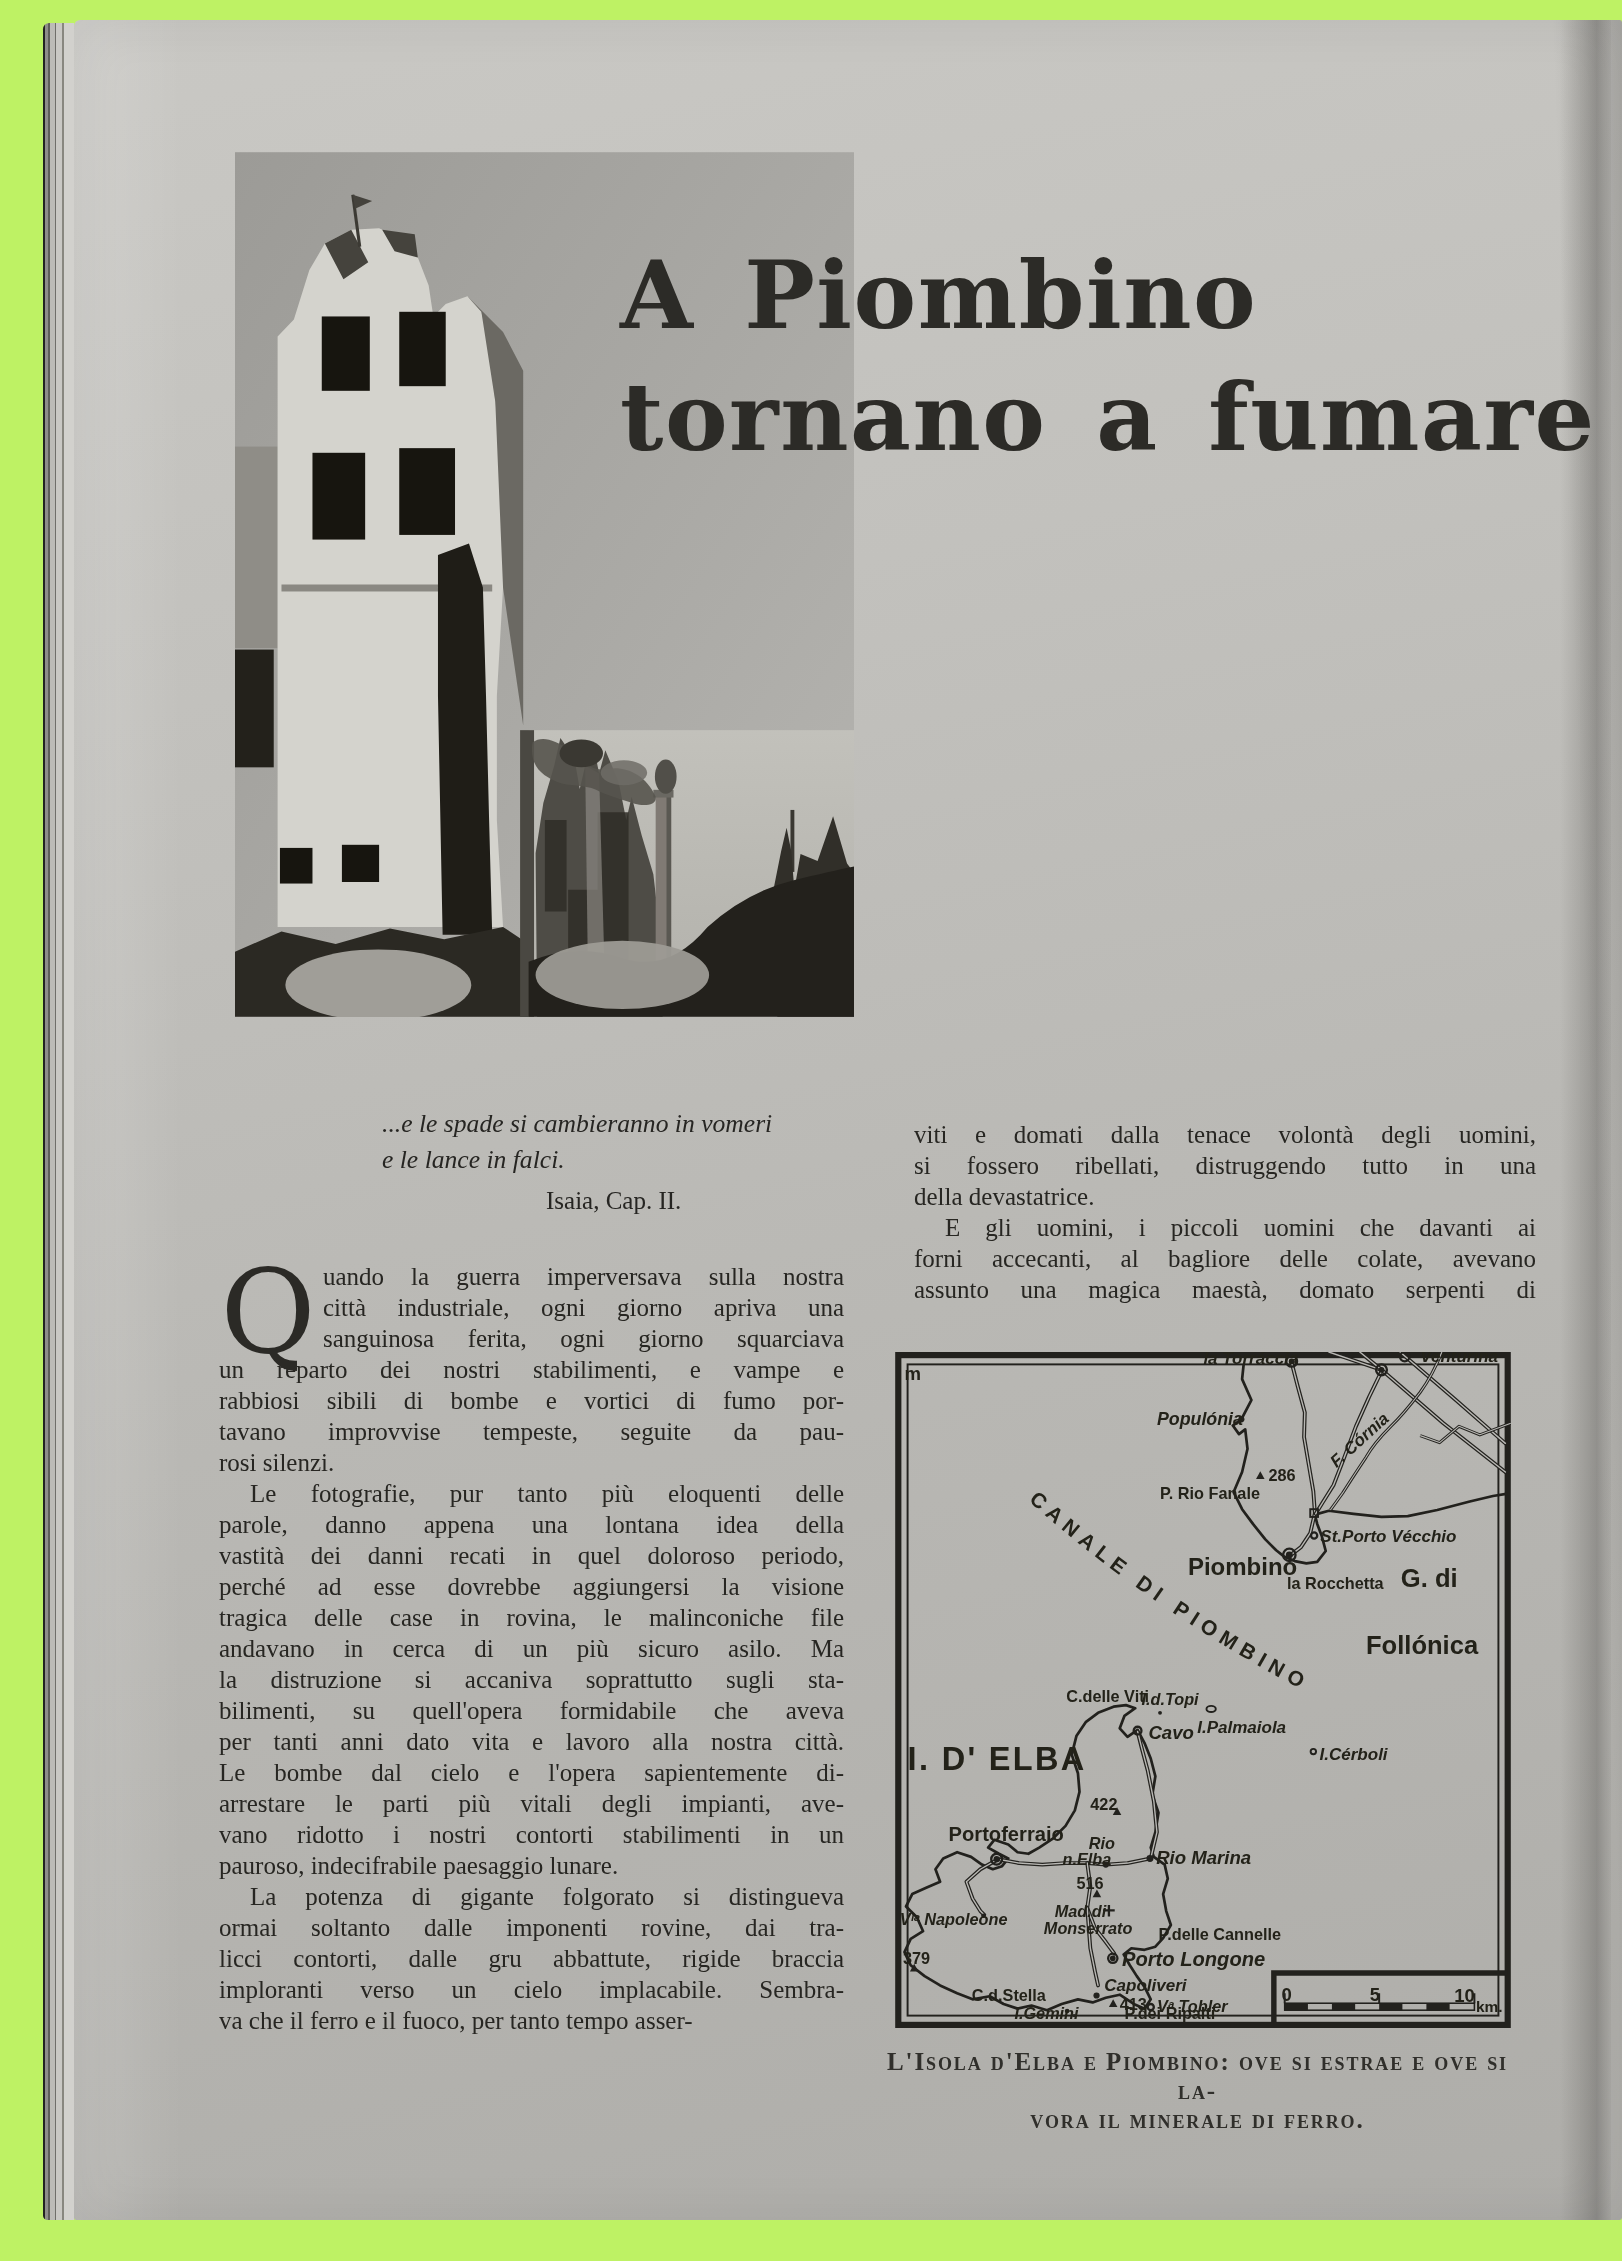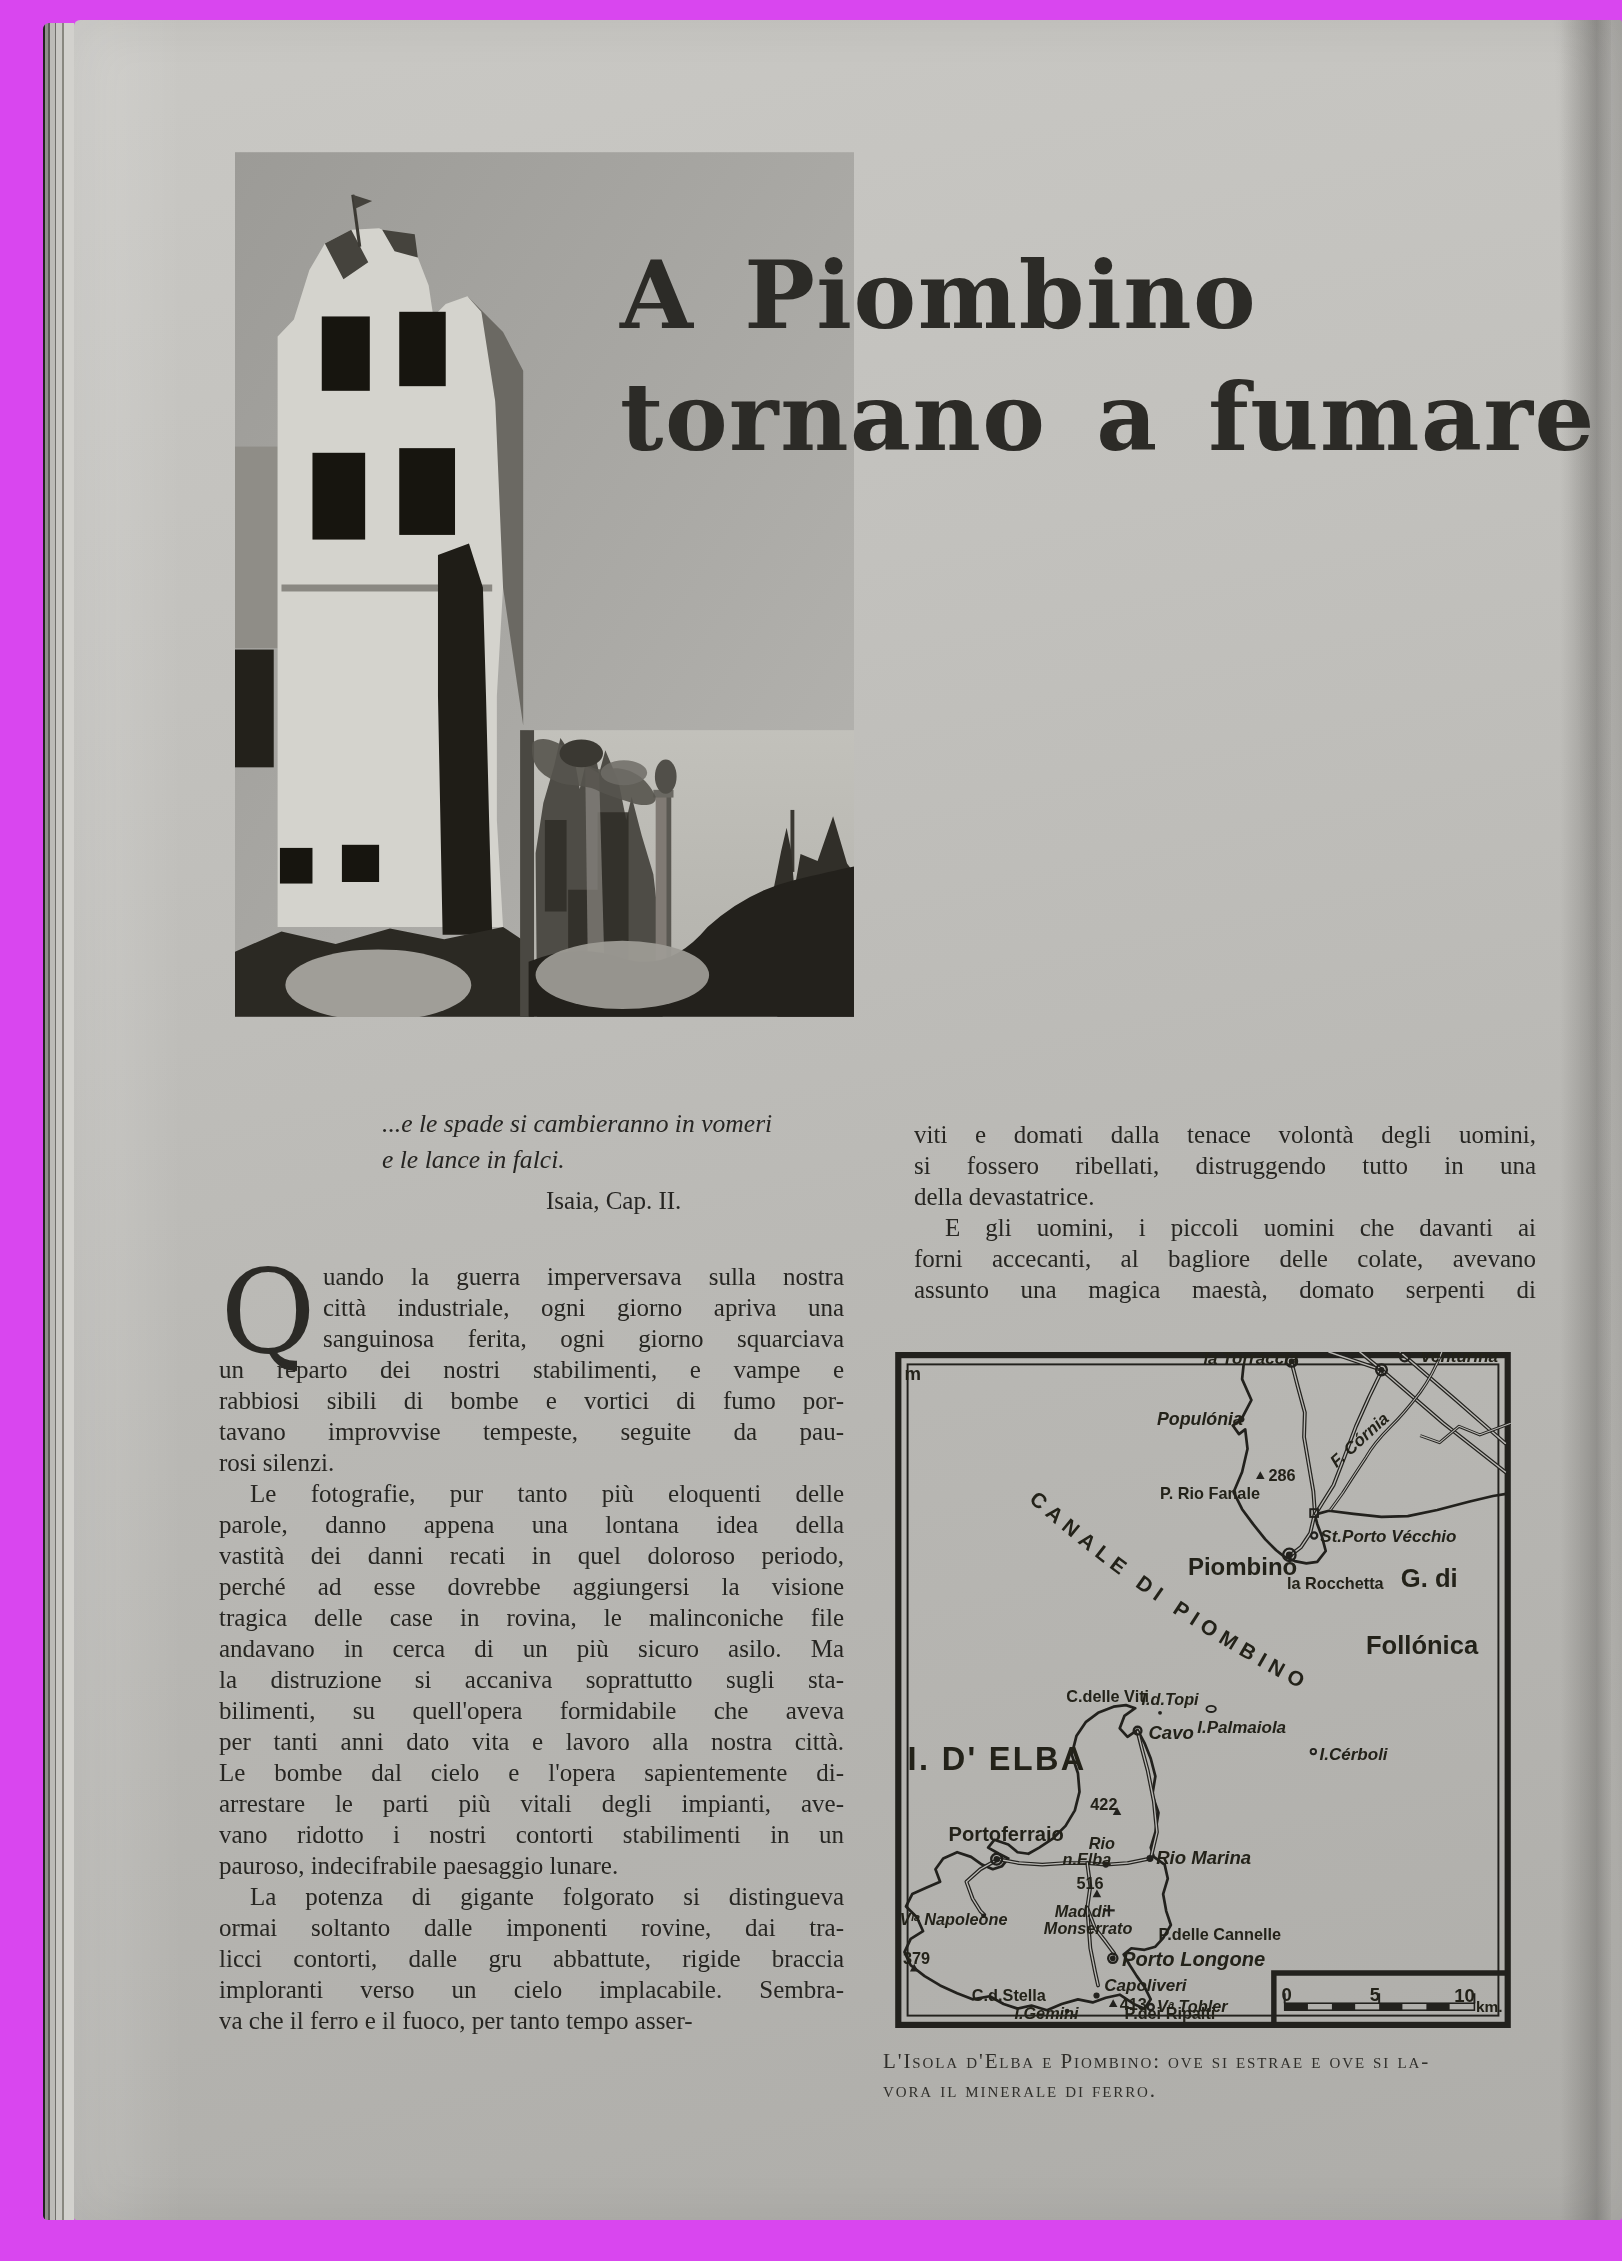--- a/index.html
+++ b/index.html
@@ -1,16 +1,16 @@
 <!DOCTYPE html>
 <html style="font-size:12.4px"><head>
 <meta charset="utf-8">
 <style>
   html,body{margin:0;padding:0;background:#0b0b09;}
-  .canvas{position:relative;width:1622px;height:2261px;background:#d946ef;overflow:hidden;
+  .canvas{position:relative;width:1622px;height:2261px;background:#bef264;overflow:hidden;
           font-family:"Liberation Serif",serif;color:#2a2925;}
   
   .edges{position:absolute;left:43px;top:23px;width:31px;height:2197px;border-radius:6.2px 0 0 4.6px;
     background:linear-gradient(90deg,#232321 0 2.3px,#8f8e8a 2.3px 5.4px,#5f5e5a 5.4px 7px,
       #bcbbb7 7px 11.6px,#6f6e6a 11.6px 13px,#c9c8c4 13px 19.4px,#88877f 19.4px 21px,#d2d1cd 21px 31px);}
   .page{position:absolute;left:74px;top:20px;width:1548px;height:2200px;border-radius:6.2px 2.3px 2.3px 2.3px;
     background:
       linear-gradient(90deg,rgba(255,255,255,.16),rgba(255,255,255,0) 108px),
       linear-gradient(268deg,rgba(20,18,16,.16),rgba(0,0,0,0) 70px),
       linear-gradient(168deg,#c9c8c4 0%,#c2c1bd 28%,#b9b8b4 58%,#aeada9 100%);
@@ -29,22 +29,22 @@
   .colL{left:219px;top:1261px;width:625px;}
   .colR{left:914px;top:1119px;width:622px;}
   .jl{text-align:justify;text-align-last:justify;white-space:normal;}
   .jl.end{text-align-last:left;}
   .jl.ind{text-indent:31px;}
   .p1{position:relative;}
   .p1 .qind{padding-left:104px;}
   .dropcap{position:absolute;left:1.5px;top:-6.2px;font-family:"DejaVu Serif",serif;font-size:116px;
     line-height:116px;color:#2b2a26;}
   
-  .caption{position:absolute;left:883px;top:2047px;width:629px;text-align:left;
-    font-variant:small-caps;font-size:21px;line-height:29px;letter-spacing:1.9px;color:#302f2b;}
+  .caption{position:absolute;left:883px;top:2047px;width:629px;text-align:center;
+    font-variant:small-caps;font-size:25px;line-height:29px;letter-spacing:1.9px;color:#302f2b;font-weight:bold;}
   
   .mt{font-family:"Liberation Sans",sans-serif;fill:#232219;font-weight:bold;}
   .it{font-style:italic;}
   .s20{font-size:20px}.s21{font-size:21px}.s22{font-size:22px}.s23{font-size:23px}
   .s24{font-size:24px}.s26{font-size:26px}.s27{font-size:27px}.s31{font-size:31px}
   .s33{font-size:33px}.s42{font-size:42px;letter-spacing:3px;}
   .ln{stroke:#22211d;fill:none;}
   .rd1{stroke:#24231f;stroke-width:5;fill:none;stroke-linejoin:round;stroke-linecap:round;}
   .rd2{stroke:#b9b8b4;stroke-width:1.8;fill:none;stroke-linejoin:round;stroke-linecap:round;}
   .rv1{stroke:#24231f;stroke-width:4;fill:none;stroke-linejoin:round;}

